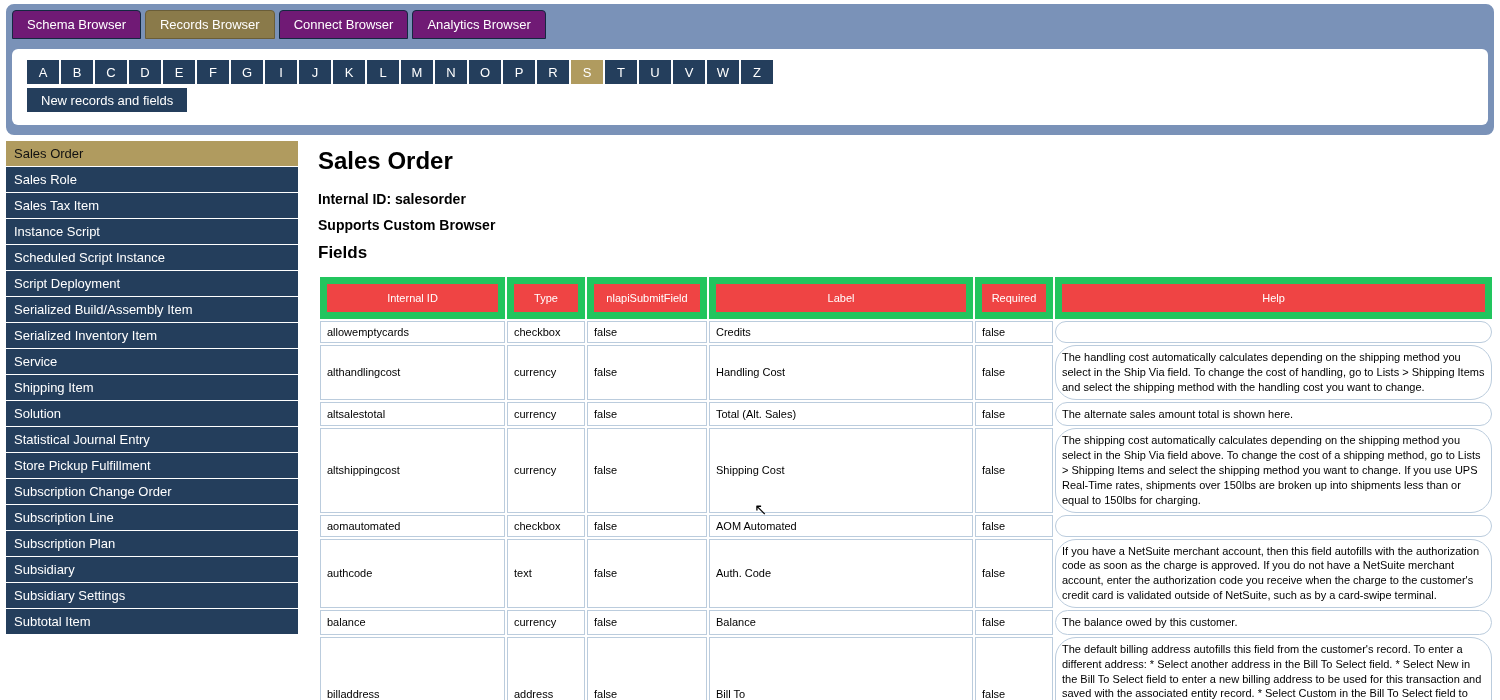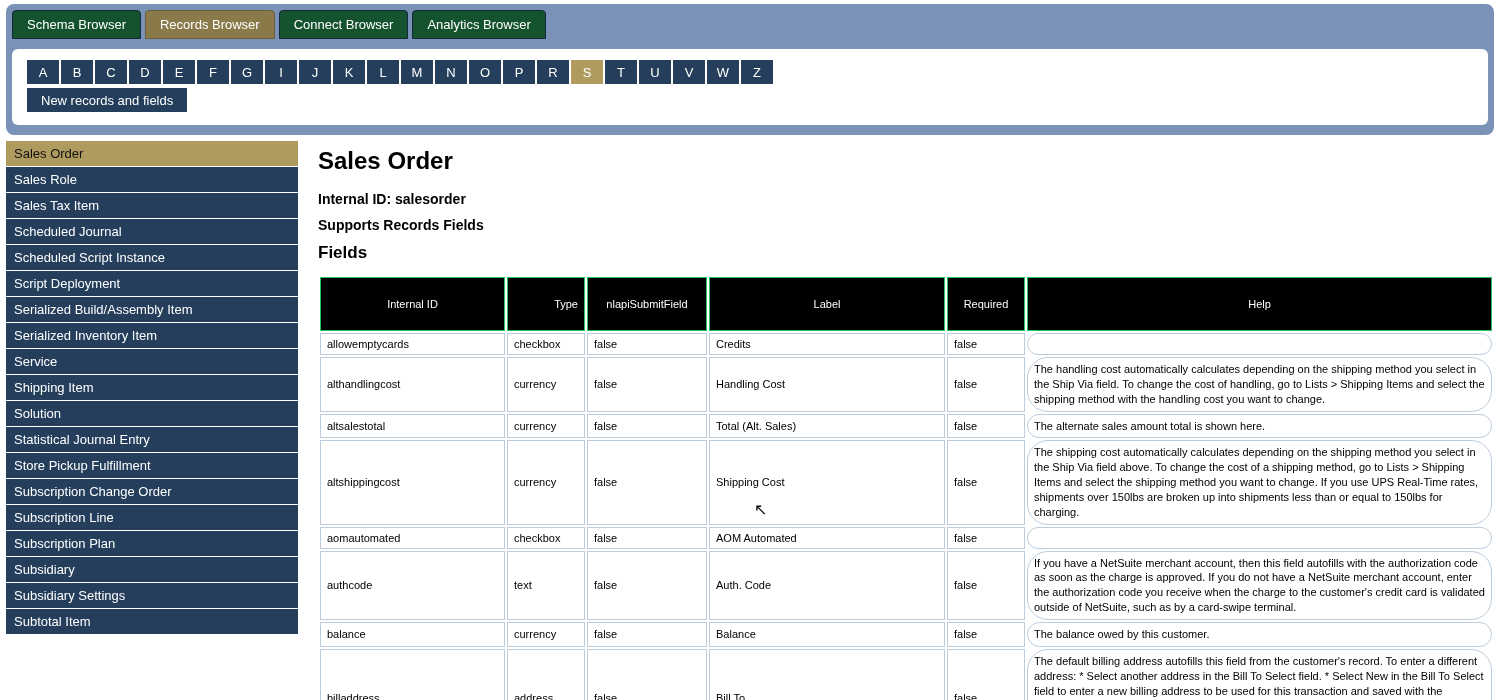--- a/index.html
+++ b/index.html
@@ -1,35 +1,35 @@
 <!DOCTYPE html>
 <html><head>
 <meta charset="utf-8">
 <style>
 * { box-sizing: border-box; margin: 0; padding: 0; }
 body { font-family: Verdana, Arial, sans-serif; font-size: 12px; background: #fff; }
 .top-panel { margin: 4px 6px 0 6px; border: 2px solid #7a92b8; border-radius: 8px; background: #7a92b8; padding: 4px 4px 8px 4px; }
 .tab-row { display: flex; gap: 4px; margin-bottom: 10px; }
-.tab { background: #14532d; color: #fff; padding: 6px 14px; border: 1px solid #142840; border-radius: 4px 4px 0 0; cursor: pointer; font-size: 13px; }
+.tab { background: #701a75; color: #fff; padding: 6px 14px; border: 1px solid #142840; border-radius: 4px 4px 0 0; cursor: pointer; font-size: 13px; }
 .tab.active { background: #8a7a4a; border-color: #6a5d38; }
 .alpha-panel { background: #fff; border-radius: 6px; padding: 10px 14px 12px 14px; }
 .alpha-row { display: flex; flex-wrap: wrap; gap: 0; }
 .alpha-btn { background: #243e5c; color: #fff; width: 34px; height: 26px; display: flex; align-items: center; justify-content: center; border: 1px solid #fff; cursor: pointer; font-size: 13px; }
 .alpha-btn.active { background: #b09b5f; }
 .alpha-btn.wide { width: auto; padding: 0 14px; margin-top: 2px; }
 .content { display: flex; margin: 6px 6px 0 6px; gap: 20px; }
 .sidebar { width: 292px; flex-shrink: 0; }
 .side-item { background: #243e5c; color: #fff; padding: 5px 8px; border-bottom: 1px solid #fff; cursor: pointer; font-size: 13px; }
 .side-item.active { background: #b09b5f; color: #111; }
 .main { flex: 1; padding-top: 6px; overflow: hidden; }
 .main h1 { font-size: 24px; font-weight: bold; margin-bottom: 16px; }
 .main .meta { font-size: 14px; font-weight: bold; margin-bottom: 10px; }
 .main h2 { font-size: 17px; font-weight: bold; margin-bottom: 12px; }
 table.fields { width: 100%; border-collapse: separate; border-spacing: 2px 2px; font-size: 11px; }
-table.fields th { background: #000000; color: #fff; padding: 20px 6px; font-weight: normal; text-align: center; border: 1px solid #22c55e; }
+table.fields th { background: #ef4444; color: #fff; padding: 8px 6px; font-weight: normal; text-align: center; border: 7px solid #22c55e; }
 table.fields td { border: 1px solid #bcd; padding: 4px 6px; vertical-align: middle; background: #fff; margin-left: 6px; }
 table.fields td.help { font-size: 11px; line-height: 1.35; border-radius: 21px; }
 .cursor { position: absolute; left: 754px; top: 500px; pointer-events: none; font-size: 16px; }
 </style>
 </head>
 <body>
 
 <div class="top-panel">
   <div class="tab-row" id="tab-row">
       <div class="tab">Schema Browser</div>
@@ -66,49 +66,49 @@
       <div class="alpha-btn wide">New records and fields</div>
     </div>
   </div>
 </div>
 
 <div class="content">
   <div class="sidebar" id="sidebar">
       <div class="side-item active">Sales Order</div>
       <div class="side-item">Sales Role</div>
       <div class="side-item">Sales Tax Item</div>
-      <div class="side-item">Scheduled Journal</div>
+      <div class="side-item">Instance Script</div>
       <div class="side-item">Scheduled Script Instance</div>
       <div class="side-item">Script Deployment</div>
       <div class="side-item">Serialized Build/Assembly Item</div>
       <div class="side-item">Serialized Inventory Item</div>
       <div class="side-item">Service</div>
       <div class="side-item">Shipping Item</div>
       <div class="side-item">Solution</div>
       <div class="side-item">Statistical Journal Entry</div>
       <div class="side-item">Store Pickup Fulfillment</div>
       <div class="side-item">Subscription Change Order</div>
       <div class="side-item">Subscription Line</div>
       <div class="side-item">Subscription Plan</div>
       <div class="side-item">Subsidiary</div>
       <div class="side-item">Subsidiary Settings</div>
       <div class="side-item">Subtotal Item</div>
     </div>
   <div class="main">
     <h1>Sales Order</h1>
     <div class="meta">Internal ID: salesorder</div>
-    <div class="meta">Supports Records Fields</div>
+    <div class="meta">Supports Custom Browser</div>
     <h2>Fields</h2>
     <table class="fields">
       <thead>
           <tr id="thead-row">
             <th style="width: 185px;">Internal ID</th>
-            <th style="width: 78px; text-align: right;">Type</th>
+            <th style="width: 78px;">Type</th>
             <th style="width: 120px;">nlapiSubmitField</th>
-            <th style="width: 236px;">Label</th>
+            <th style="width: 264px;">Label</th>
             <th style="width: 78px;">Required</th>
             <th>Help</th>
           </tr>
         </thead>
       <tbody id="tbody">
           <tr>
             <td>allowemptycards</td>
             <td>checkbox</td>
             <td>false</td>
             <td>Credits</td>

